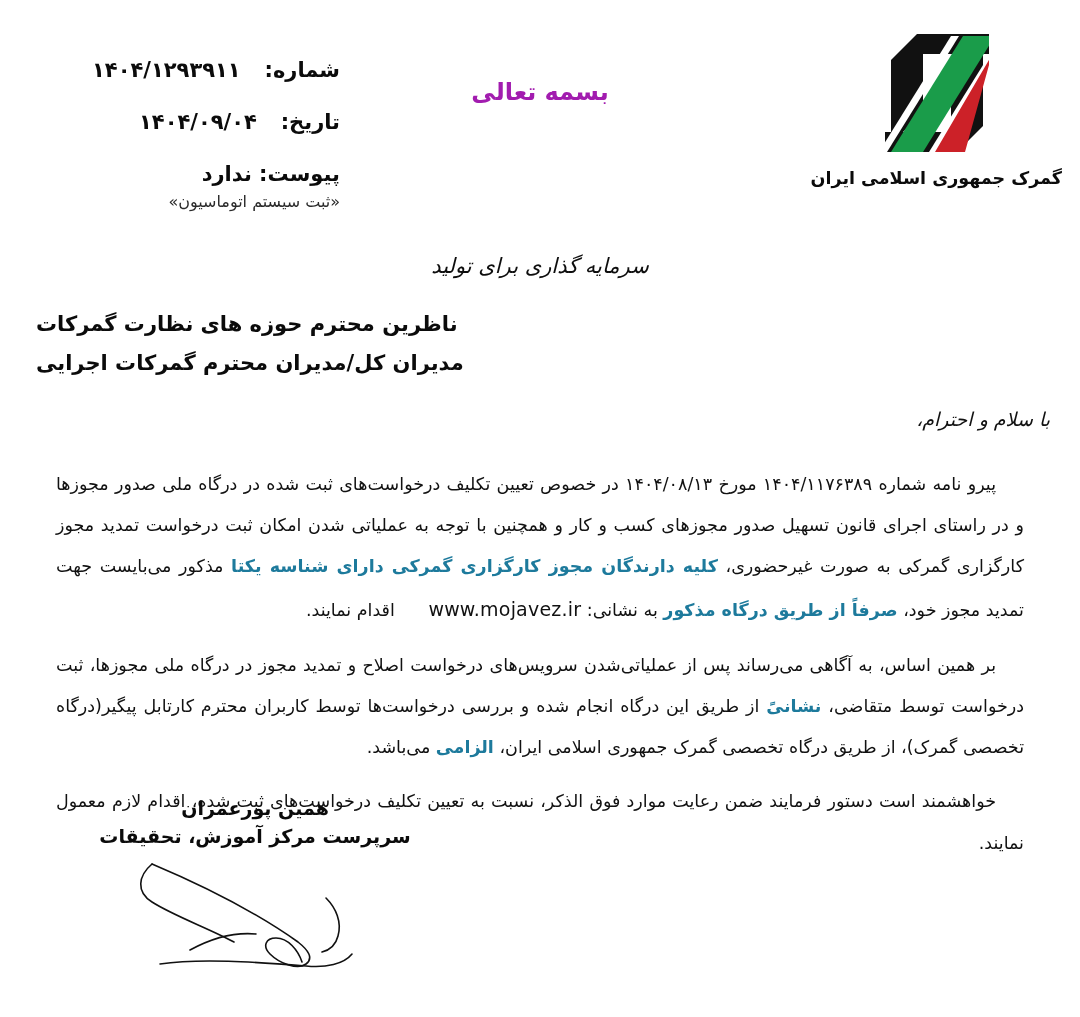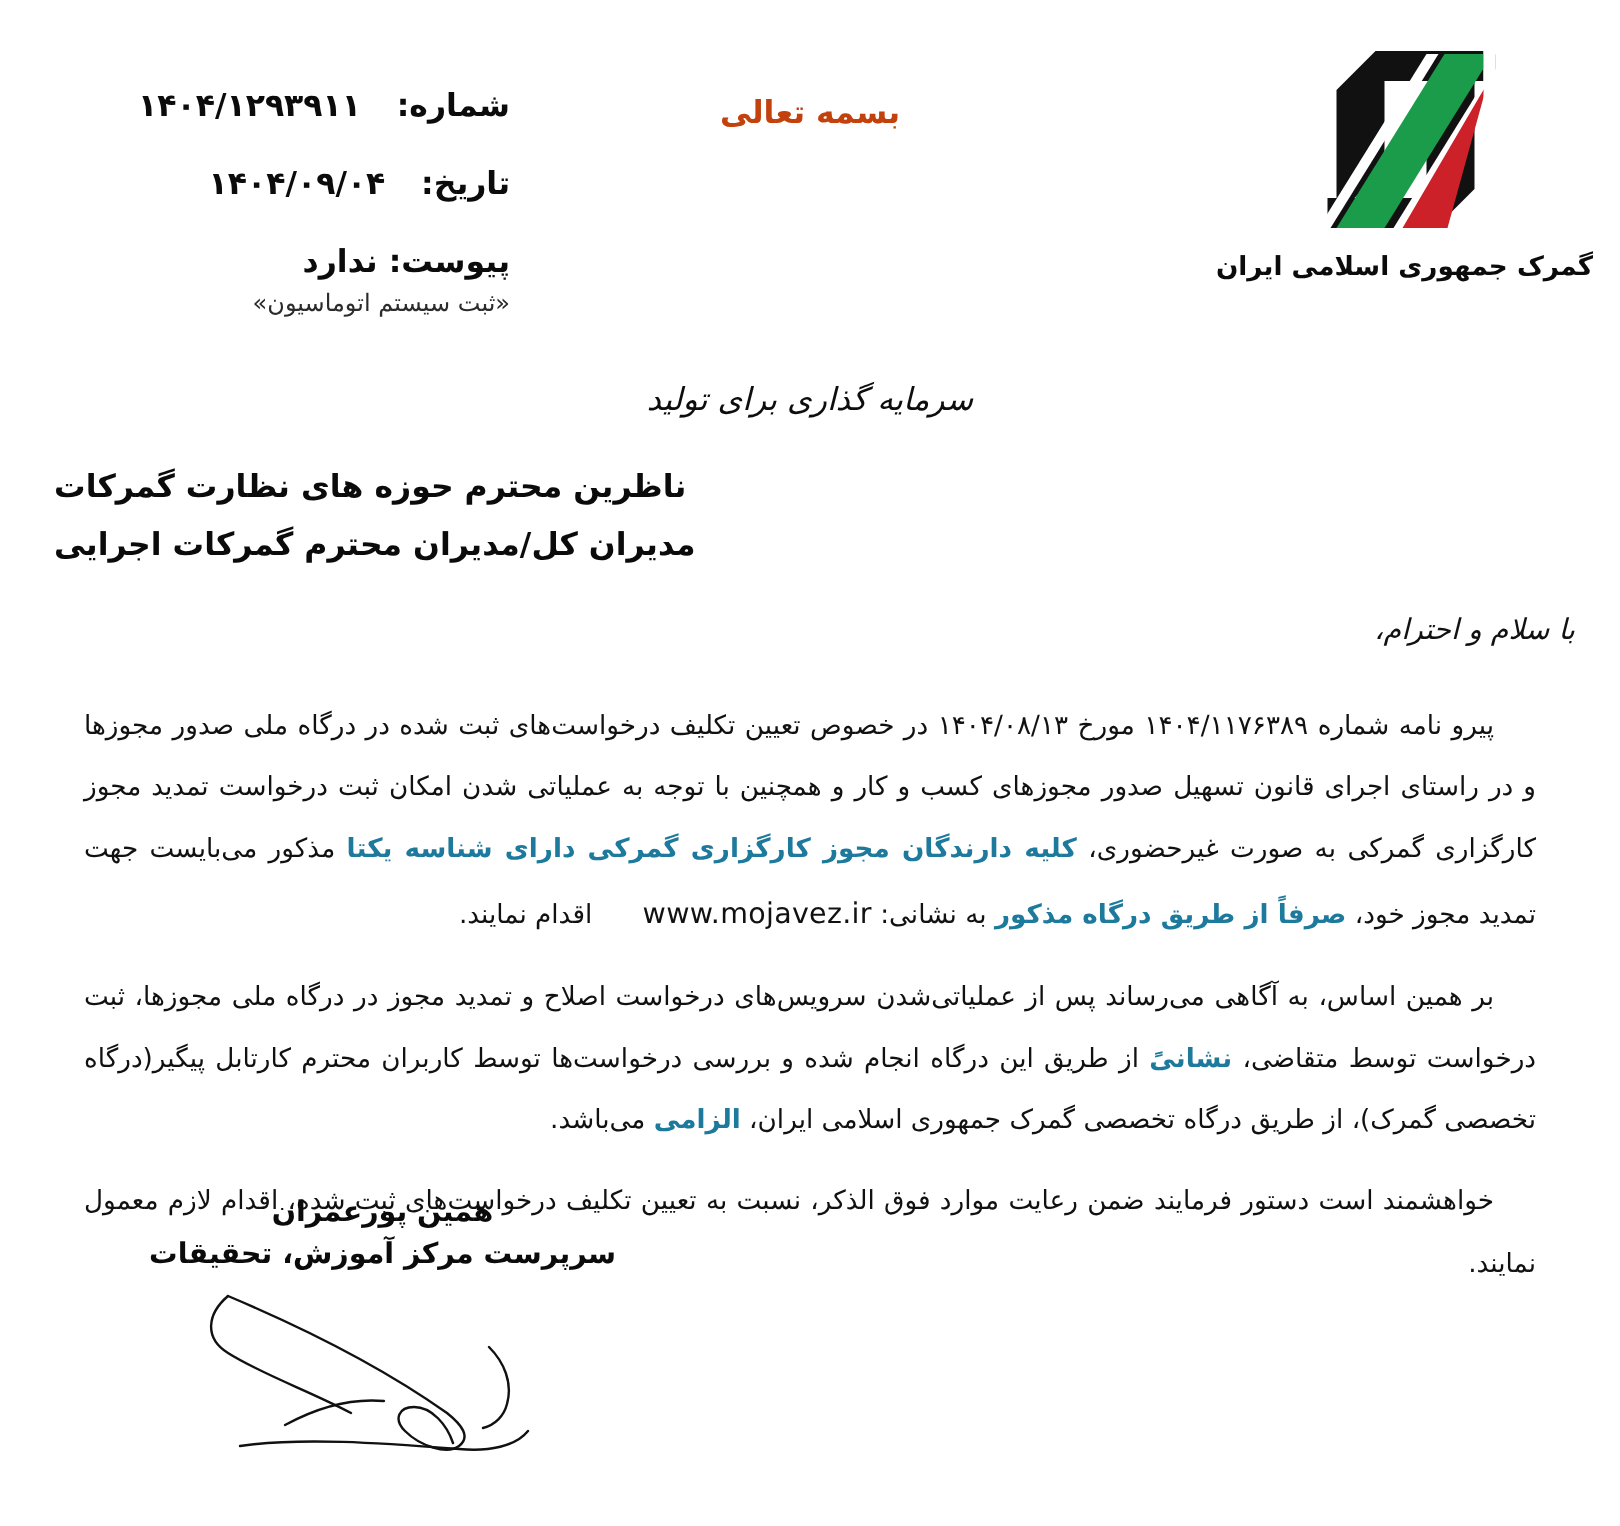--- a/index.html
+++ b/index.html
@@ -56,26 +56,26 @@
     font-size: 16px;
     color: #2b2b2b;
     font-weight: normal;
     margin-top: 2px;
   }
 
   .basmala {
     position: absolute;
     top: 62px;
     left: 0; right: 0;
-    margin: 1px auto;
+    margin: 16px auto;
     width: 300px;
     text-align: center;
-    font-size: 21px;
-    font-weight: bold;
-    color: #c2410c;
+    font-size: 24px;
+    font-weight: bold;
+    color: #a21caf;
   }
 
   .slogan {
     position: absolute;
     top: 238px;
     left: 0; right: 0;
     margin: 16px auto;
     width: 420px;
     text-align: center;
     font-size: 21px;

